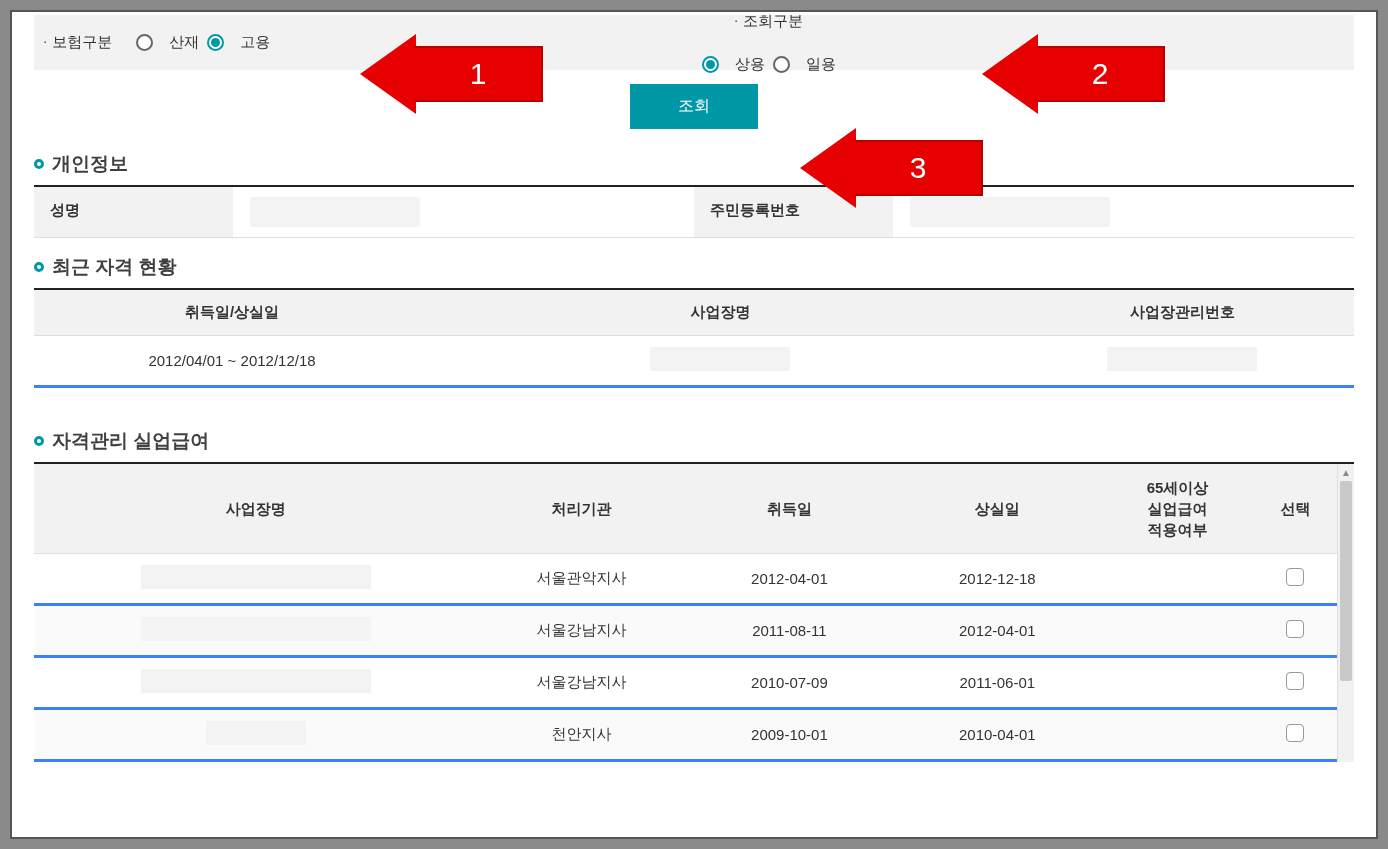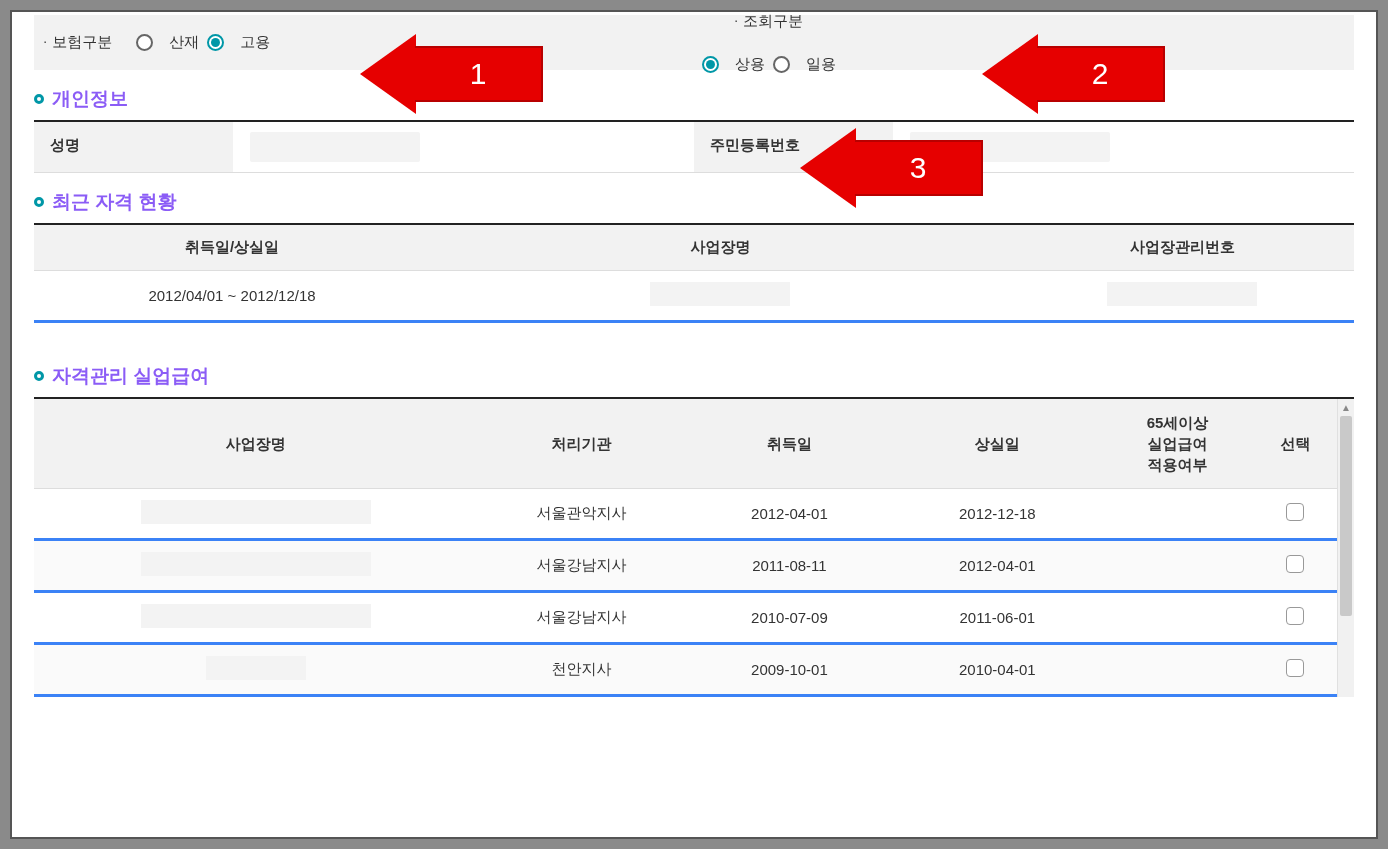--- a/index.html
+++ b/index.html
@@ -98,21 +98,21 @@
     color: #fff;
     border: none;
     padding: 12px 48px;
     font-size: 16px;
     cursor: pointer;
     font-family: inherit;
   }
   .section-title {
     font-size: 19px;
     font-weight: 700;
-    color: #8b5cf6;
+    color: #404040;
     margin: 16px 0 8px;
     display: flex;
     align-items: center;
     gap: 8px;
   }
   .bullet {
     width: 10px;
     height: 10px;
     border: 3px solid #0097a7;
     border-radius: 50%;
@@ -293,20 +293,23 @@
           <span class="radio-text">상용</span>
         </span>
         <span class="radio">
           <span class="radio-circle"></span>
           <span class="radio-text">일용</span>
         </span>
       </div>
     </div>
   </div>
 
+  <div class="search-row">
+    <button class="search-btn">조회</button>
+  </div>
 
   <div class="section-title">
     <span class="bullet"></span>
     <span>개인정보</span>
   </div>
   <div class="thick-line"></div>
   <div class="info-row">
     <div class="info-label">성명</div>
     <div class="info-value">
         <span class="redact"></span>

